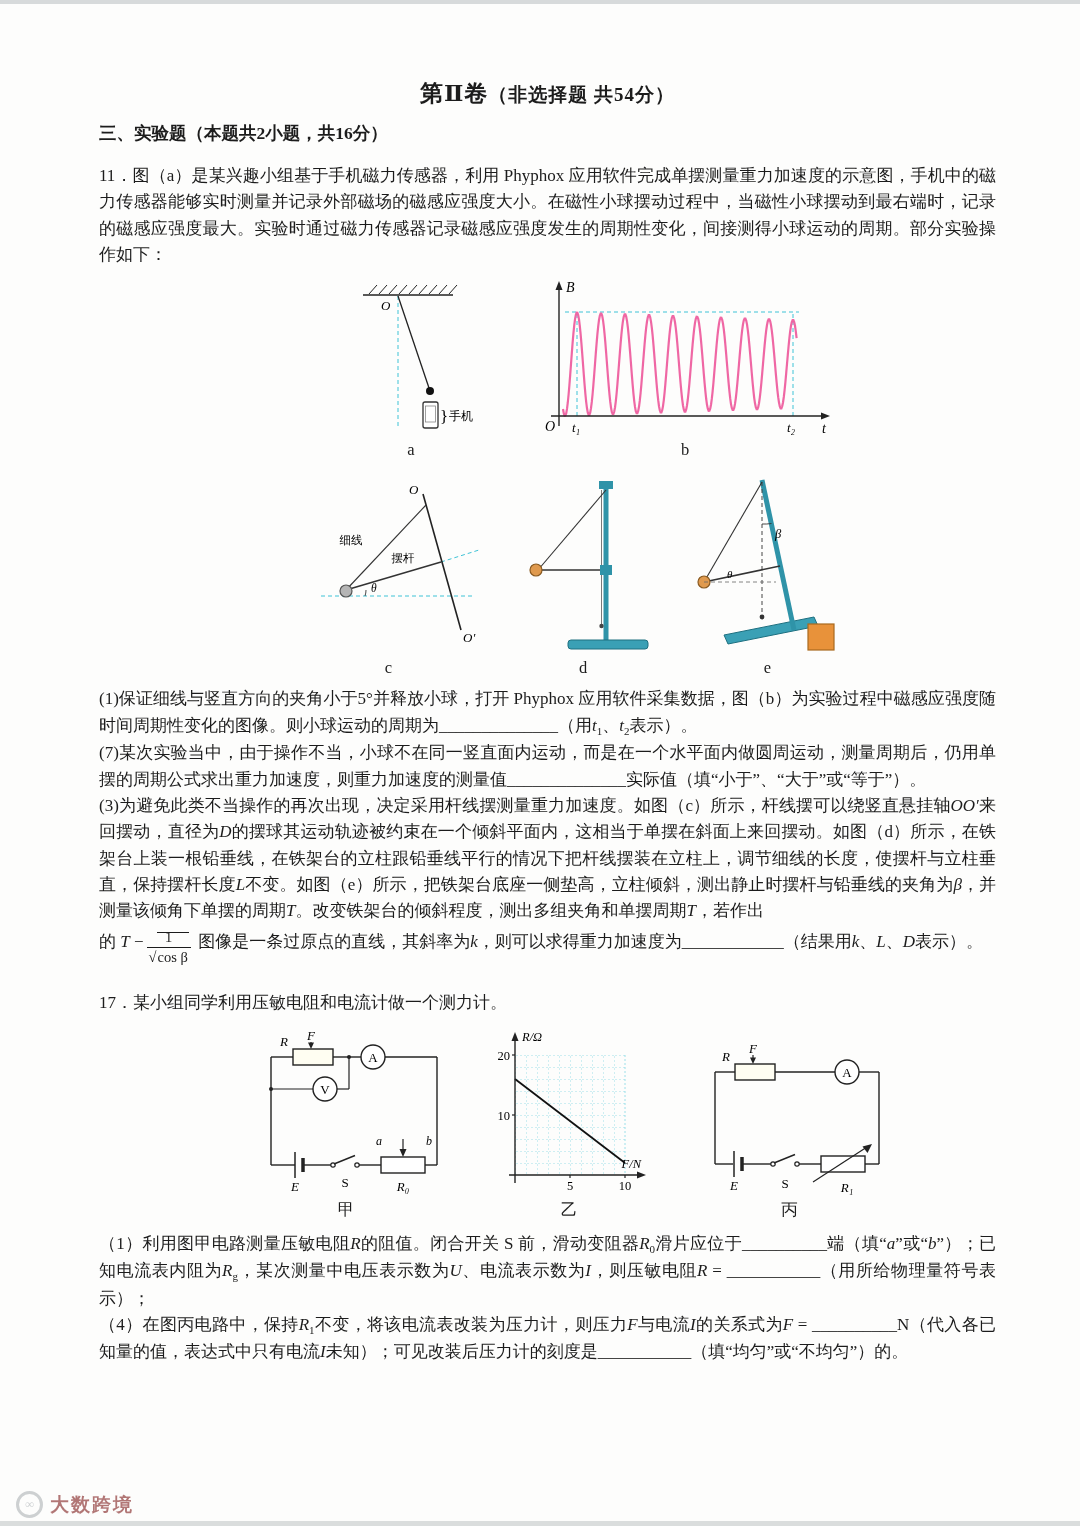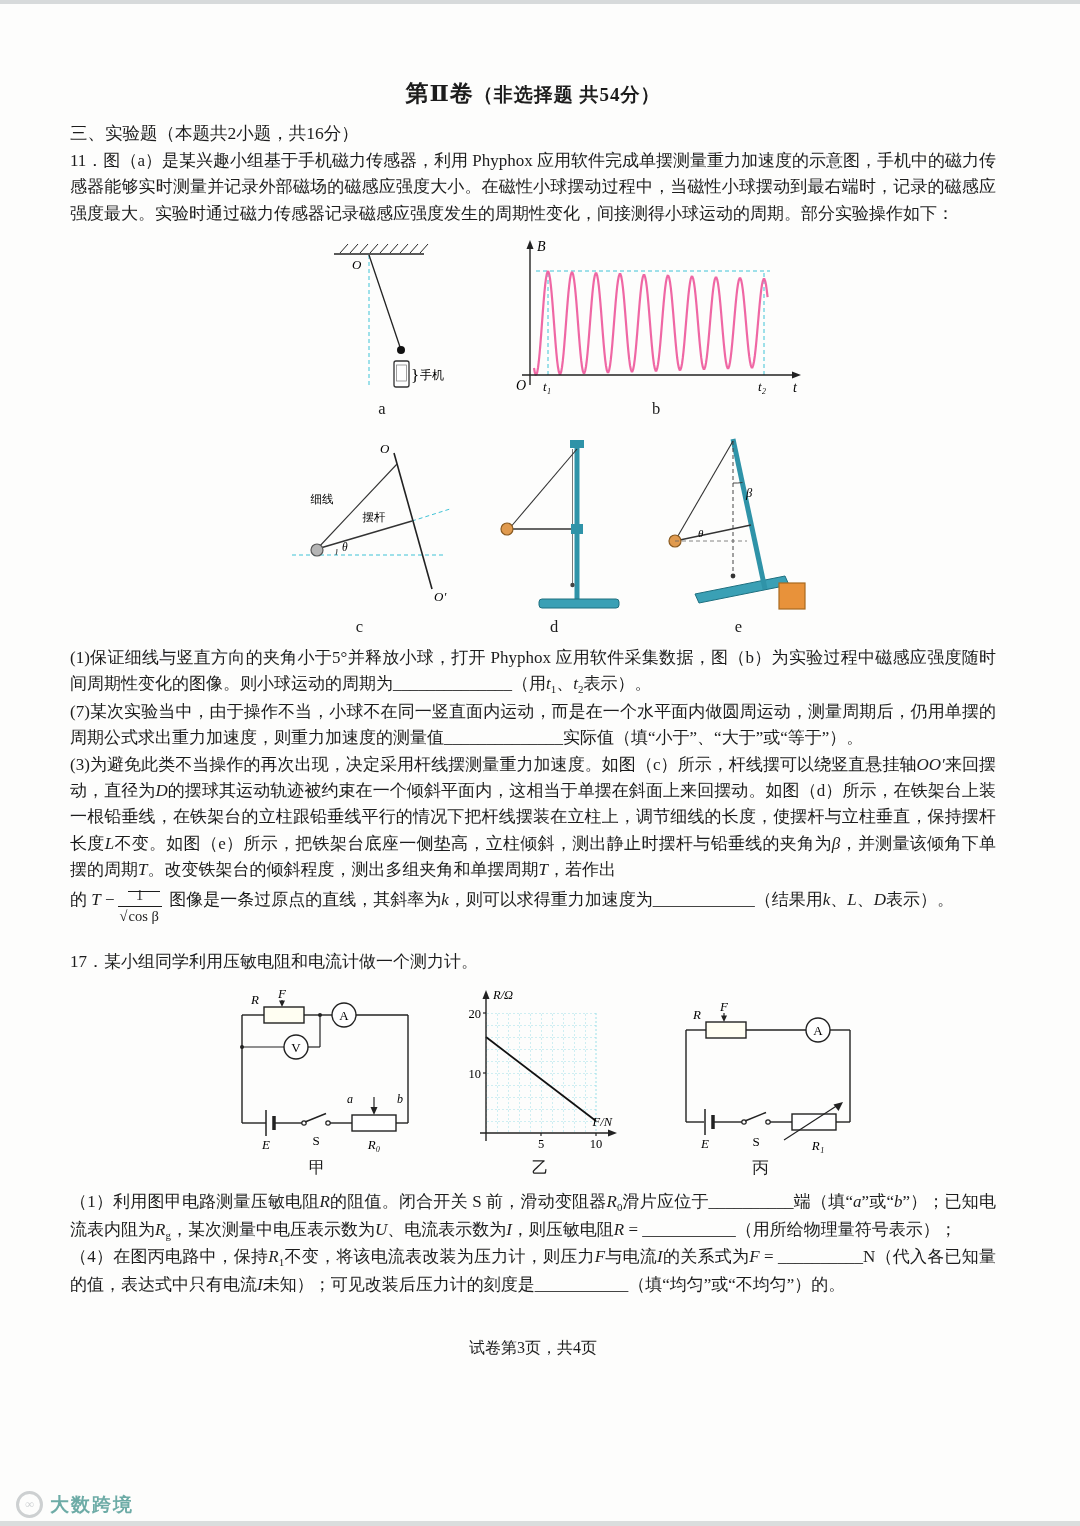--- a/index.html
+++ b/index.html
@@ -4,24 +4,24 @@
 <style>
   * { margin:0; padding:0; box-sizing:border-box; }
   html,body { background:#ffffff; }
   .page {
     width:1080px; height:1526px; position:relative; overflow:hidden;
     background:#fdfdfc; color:#1c1c1c;
     font-family:"Liberation Serif","DejaVu Serif",serif;
   }
   .edge-top{position:absolute;top:0;left:0;width:100%;height:4px;background:#d7dadb;}
   .edge-bottom{position:absolute;bottom:0;left:0;width:100%;height:5px;background:#dadddd;}
-  .content{position:absolute;left:70px;right:84px;top:78px;}
+  .content{position:absolute;left:99px;right:84px;top:78px;}
   .title{text-align:center;font-weight:bold;font-size:23px;margin-bottom:12px;letter-spacing:1px;}
   .title .sub{font-size:19px;}
-  .sec{font-weight:normal;font-size:17.5px;margin-bottom:3px;}
+  .sec{font-weight:bold;font-size:17.5px;margin-bottom:18px;}
   .para{font-size:17px;line-height:1.55;text-align:justify;}
   .para i, .math i { font-style:italic; }
   .para sub{font-size:11px;}
   .figrow{display:flex;align-items:flex-end;}
   .figrow1{margin:8px 0 2px 242px; gap:54px;}
   .figrow2{margin:6px 0 8px 192px; gap:22px;}
   .figrow3{margin:8px 0 10px 142px; gap:34px;}
   .fig{display:flex;flex-direction:column;align-items:center;}
   figcaption{font-size:16.5px;margin-top:2px;}
   .fig-svg text{font-family:"Liberation Serif","DejaVu Serif",serif;}
@@ -29,21 +29,21 @@
   .math{white-space:nowrap;}
   .frac{display:inline-block;vertical-align:-1.05em;text-align:center;font-size:14.5px;line-height:1.2;margin:0 3px;}
   .frac .num{display:block;border-bottom:1.2px solid #1c1c1c;padding:0 6px 1px 6px;}
   .frac .den{display:block;padding:1px 2px 0 2px;}
   .radicand{border-top:1.2px solid #1c1c1c;padding:16px 1px;}
   .q12-gap{height:22px;}
   .footer{text-align:center;font-size:16px;margin-top:40px;}
   .wm{position:absolute;left:16px;bottom:8px;display:flex;align-items:center;gap:7px;opacity:0.6;}
   .wm-logo{width:27px;height:27px;border:3px solid #aeb3b6;border-radius:50%;
     display:flex;align-items:center;justify-content:center;font-size:12px;font-weight:bold;color:#aeb3b6;}
-  .wm-text{font-size:19px;font-weight:bold;color:#0f766e;letter-spacing:2px;}
+  .wm-text{font-size:19px;font-weight:bold;color:#7f1d1d;letter-spacing:2px;}
 </style>
 </head>
 <body>
 
 <div class="page">
   <div class="edge-top"></div>
 
   <div class="content">
 
     <div class="title">
@@ -268,21 +268,20 @@
             <text x="160" y="150" font-size="13" font-style="italic" text-anchor="middle">R₁</text>
           </svg>
           <figcaption>丙</figcaption>
         </figure>
       </div>
 
       <p class="para">（1）利用图甲电路测量压敏电阻<i>R</i>的阻值。闭合开关 S 前，滑动变阻器<i>R</i><sub>0</sub>滑片应位于__________端（填“<i>a</i>”或“<i>b</i>”）；已知电流表内阻为<i>R</i><sub>g</sub>，某次测量中电压表示数为<i>U</i>、电流表示数为<i>I</i>，则压敏电阻<i>R</i> = ___________（用所给物理量符号表示）；</p>
       <p class="para">（4）在图丙电路中，保持<i>R</i><sub>1</sub>不变，将该电流表改装为压力计，则压力<i>F</i>与电流<i>I</i>的关系式为<i>F</i> = __________N（代入各已知量的值，表达式中只有电流<i>I</i>未知）；可见改装后压力计的刻度是___________（填“均匀”或“不均匀”）的。</p>
     </div>
 
-    <div class="footer">试卷第3页，共4页</div>
   </div>
 
   <div class="wm">
     <div class="wm-logo">∞</div>
     <div class="wm-text">大数跨境</div>
   </div>
 
   <div class="edge-bottom"></div>
 </div>
 

